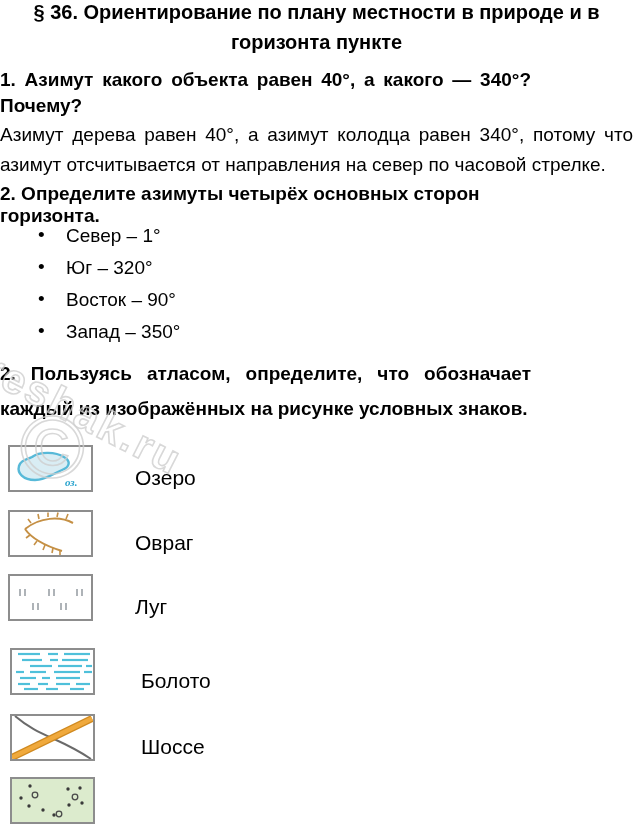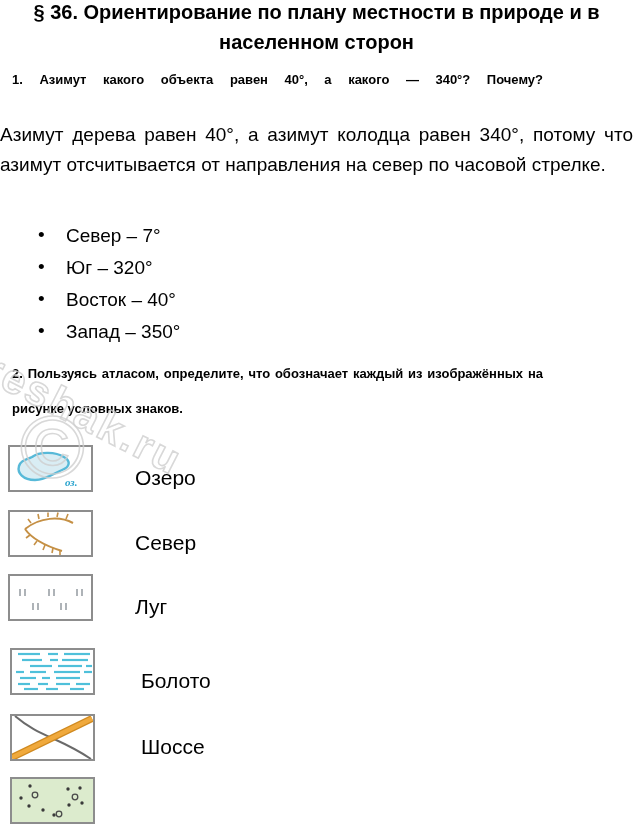--- a/index.html
+++ b/index.html
@@ -4,21 +4,21 @@
 <style>
   html,body{margin:0;padding:0;background:#ffffff;}
   #page{
     position:relative;width:633px;height:827px;overflow:hidden;background:#ffffff;
     font-family:"Liberation Sans",sans-serif;color:#000;
   }
   
   h1#title{position:absolute;top:-3px;left:0;width:633px;margin:0;font-size:20px;
     font-weight:700;line-height:30px;text-align:center;}
   h1#title span{display:block;white-space:nowrap;}
-  .q{position:absolute;left:12px;width:531px;font-weight:700;font-size:13px;}
+  .q{position:absolute;left:0;width:531px;font-weight:700;font-size:19px;}
   .q1{top:67px;line-height:26px;text-align:justify;text-align-last:justify;}
   .q2{top:183px;}
   .q3{top:356px;line-height:35px;text-align:justify;}
   p.answer{position:absolute;top:120px;left:0;width:633px;margin:0;font-size:19px;
     line-height:30px;text-align:justify;}
   ul.bullets{position:absolute;top:226px;left:0;width:633px;margin:0;padding:0;list-style:none;}
   ul.bullets li{position:relative;padding-left:66px;margin-bottom:12px;font-size:19px;line-height:20px;}
   ul.bullets .dot{position:absolute;left:38px;top:-1px;font-size:19px;}
   
   .wm{position:absolute;color:transparent;-webkit-text-stroke:1.6px #cfcfcf;
@@ -43,38 +43,39 @@
 </head>
 <body>
 
 <div id="page">
 
   <div class="wm wm-text">reshak.ru</div>
   <div class="wm wm-copy">©</div>
 
   <h1 id="title">
     <span>§ 36. Ориентирование по плану местности в природе и в</span>
-    <span>населенном сторон</span>
+    <span>горизонта пункте</span>
   </h1>
 
   <div class="q q1">1. Азимут какого объекта равен 40°, а какого — 340°? Почему?</div>
   <p class="answer">Азимут дерева равен 40°, а азимут колодца равен 340°, потому что азимут отсчитывается от направления на север по часовой стрелке.</p>
 
+  <div class="q q2">2. Определите азимуты четырёх основных сторон горизонта.</div>
   <ul class="bullets">
     <li>
       <span class="dot">•</span>
-      <span>Север – 7°</span>
+      <span>Север – 1°</span>
     </li>
     <li>
       <span class="dot">•</span>
       <span>Юг – 320°</span>
     </li>
     <li>
       <span class="dot">•</span>
-      <span>Восток – 40°</span>
+      <span>Восток – 90°</span>
     </li>
     <li>
       <span class="dot">•</span>
       <span>Запад – 350°</span>
     </li>
   </ul>
 
   <div class="q q3">2. Пользуясь атласом, определите, что обозначает каждый из изображённых на рисунке условных знаков.</div>
 
   <div class="sym-row row1">
@@ -97,21 +98,21 @@
           <line x1="29" y1="7" x2="28" y2="2"></line>
           <line x1="21" y1="11" x2="18" y2="7"></line>
           <line x1="20" y1="23" x2="16" y2="26"></line>
           <line x1="27" y1="29" x2="24" y2="33"></line>
           <line x1="35" y1="33" x2="33" y2="38"></line>
           <line x1="43" y1="36" x2="42" y2="41"></line>
           <line x1="50" y1="38" x2="50" y2="43"></line>
         </g>
       </g>
     </svg>
-    <div class="sym-label">Север</div>
+    <div class="sym-label">Овраг</div>
   </div>
 
   <div class="sym-row row3">
     <svg class="sym-box" viewBox="0 0 81 43">
       <g stroke="#9aa0a6" stroke-width="1.6">
         <line x1="10" y1="13" x2="10" y2="20"></line>
           <line x1="15" y1="13" x2="15" y2="20"></line>
         <line x1="39" y1="13" x2="39" y2="20"></line>
           <line x1="44" y1="13" x2="44" y2="20"></line>
         <line x1="67" y1="13" x2="67" y2="20"></line>

